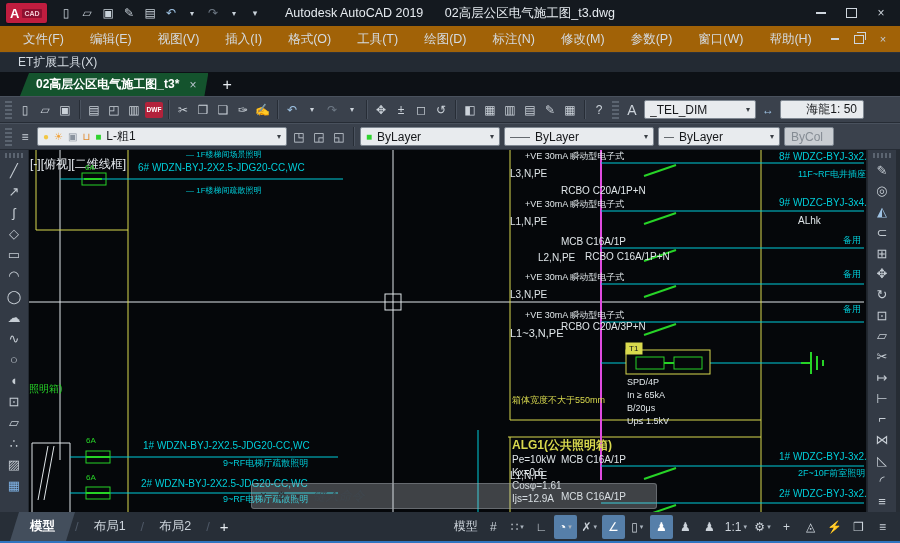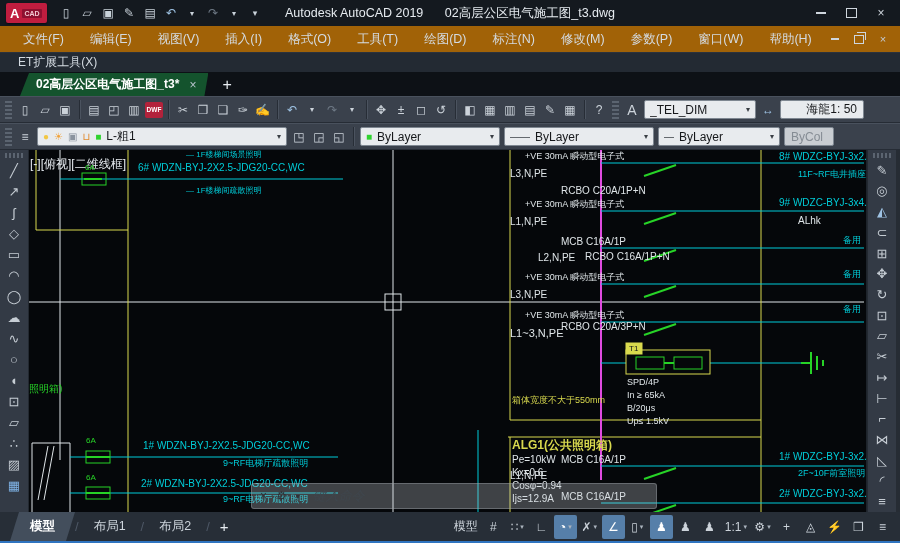--- a/index.html
+++ b/index.html
@@ -337,21 +337,21 @@
         <span class="cvtext" style="left: 815px; top: 155px; color: rgb(0, 204, 216); font-size: 9px;">备用</span>
         <span class="cvtext" style="left: 601px; top: 195px; color: rgb(21, 24, 28); font-size: 8px;">T1</span>
         <span class="cvtext" style="left: 599px; top: 228px; color: rgb(223, 229, 232); font-size: 9px;">SPD/4P</span>
         <span class="cvtext" style="left: 599px; top: 241px; color: rgb(223, 229, 232); font-size: 9px;">In ≥ 65kA</span>
         <span class="cvtext" style="left: 599px; top: 254px; color: rgb(223, 229, 232); font-size: 9px;">B/20μs</span>
         <span class="cvtext" style="left: 599px; top: 267px; color: rgb(223, 229, 232); font-size: 9px;">Up≤ 1.5kV</span>
         <span class="cvtext" style="left: 484px; top: 246px; color: rgb(217, 217, 78); font-size: 9px;">箱体宽度不大于550mm</span>
         <span class="cvtext" style="left: 484px; top: 289px; color: rgb(217, 217, 78); font-size: 12px; font-weight: bold;">ALG1(公共照明箱)</span>
         <span class="cvtext" style="left: 484px; top: 305px; color: rgb(223, 229, 232); font-size: 10px;">Pe=10kW</span>
         <span class="cvtext" style="left: 484px; top: 318px; color: rgb(223, 229, 232); font-size: 10px;">Kx=0.6</span>
-        <span class="cvtext" style="left: 484px; top: 331px; color: rgb(223, 229, 232); font-size: 10px;">Cosφ=0.94</span>
+        <span class="cvtext" style="left: 484px; top: 331px; color: rgb(223, 229, 232); font-size: 10px;">Cosφ=1.61</span>
         <span class="cvtext" style="left: 484px; top: 344px; color: rgb(223, 229, 232); font-size: 10px;">Ijs=12.9A</span>
         <span class="cvtext" style="left: 533px; top: 305px; color: rgb(223, 229, 232); font-size: 10px;">MCB C16A/1P</span>
         <span class="cvtext" style="left: 482px; top: 321px; color: rgb(223, 229, 232); font-size: 10px;">L1,N,PE</span>
         <span class="cvtext" style="left: 751px; top: 302px; color: rgb(0, 204, 216); font-size: 10px;">1#  WDZC-BYJ-3x2.</span>
         <span class="cvtext" style="left: 770px; top: 319px; color: rgb(0, 204, 216); font-size: 9px;">2F~10F前室照明</span>
         <span class="cvtext" style="left: 533px; top: 342px; color: rgb(223, 229, 232); font-size: 10px;">MCB C16A/1P</span>
         <span class="cvtext" style="left: 751px; top: 339px; color: rgb(0, 204, 216); font-size: 10px;">2#  WDZC-BYJ-3x2.</span>
         <span class="cvtext" style="left: 58px; top: 287px; color: rgb(39, 211, 39); font-size: 8px;">6A</span>
         <span class="cvtext" style="left: 115px; top: 291px; color: rgb(0, 204, 216); font-size: 10px;">1# WDZN-BYJ-2X2.5-JDG20-CC,WC</span>
         <span class="cvtext" style="left: 195px; top: 309px; color: rgb(0, 204, 216); font-size: 9px;">9~RF电梯厅疏散照明</span>

